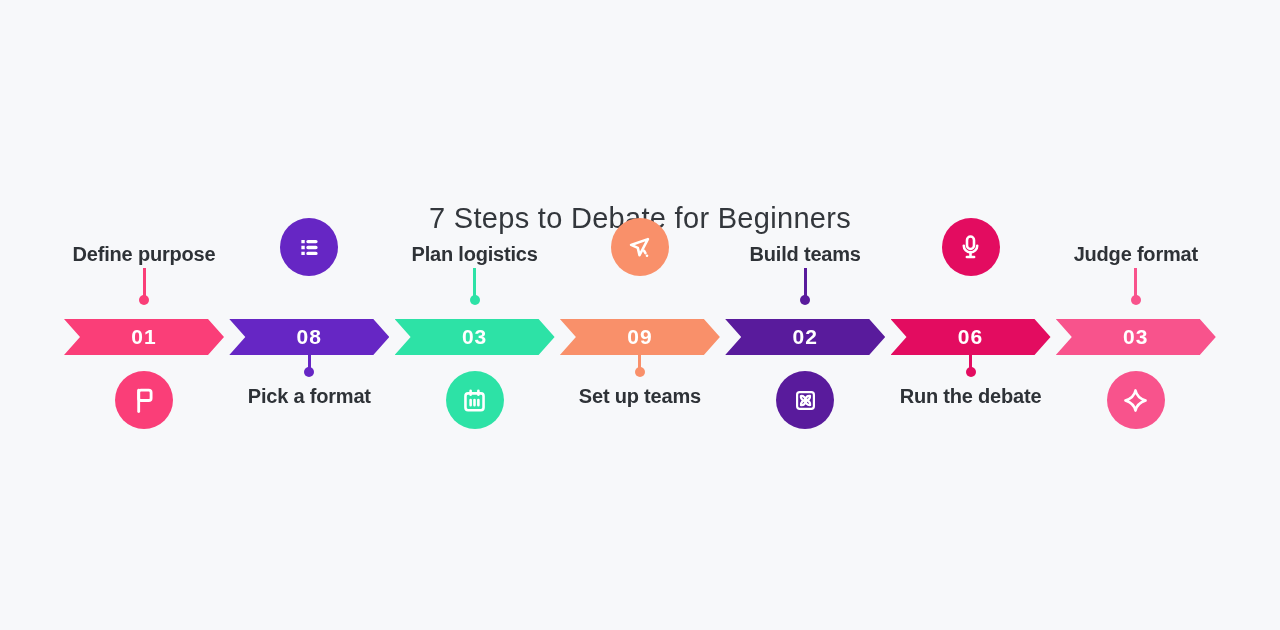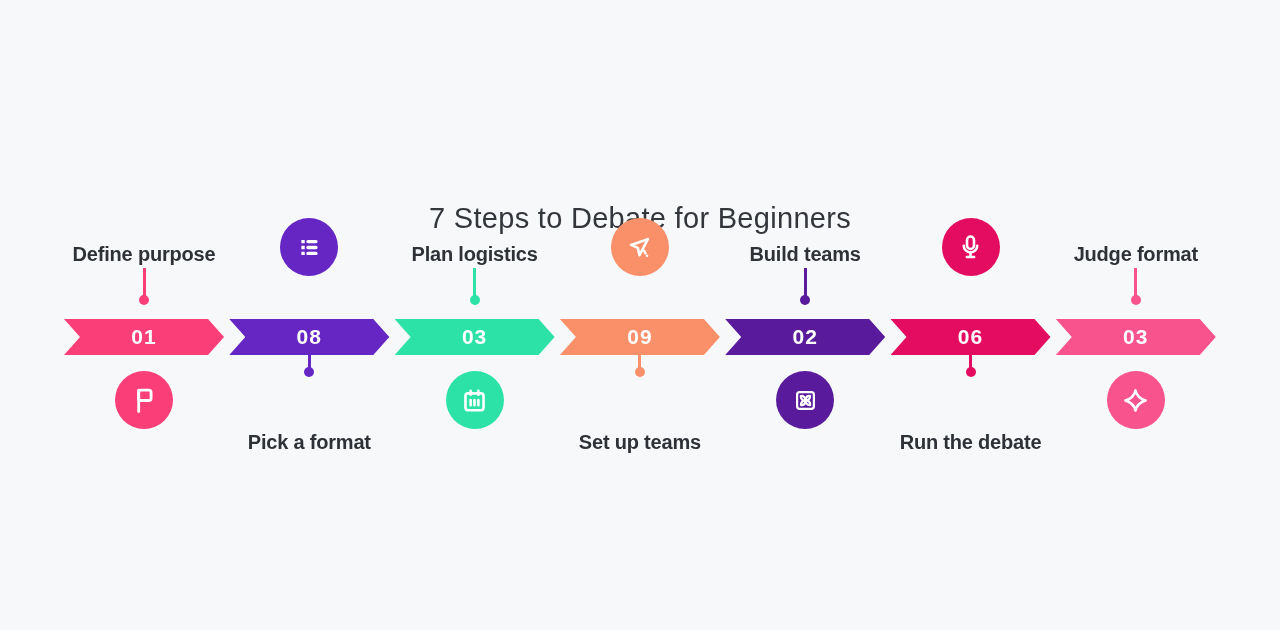--- a/index.html
+++ b/index.html
@@ -52,21 +52,21 @@
     left: var(--cx);
     transform: translateX(-50%);
     white-space: nowrap;
     font-size: 20px;
     font-weight: 700;
     letter-spacing: -0.2px;
     color: var(--label-text, #2E3237);
     z-index: 2;
   }
   .label-top .label { top: 243px; }
-  .label-bottom .label { top: 385px; margin-top: 46px; }
+  .label-bottom .label { top: 385px; }
   .connector {
     position: absolute;
     left: calc(var(--cx) - 1.5px);
     width: 3px;
     background: var(--color);
     z-index: 2;
   }
   .label-top .connector { top: 268px; height: 29px; }
   .label-bottom .connector { top: 343px; height: 26px; }
   .dot {

